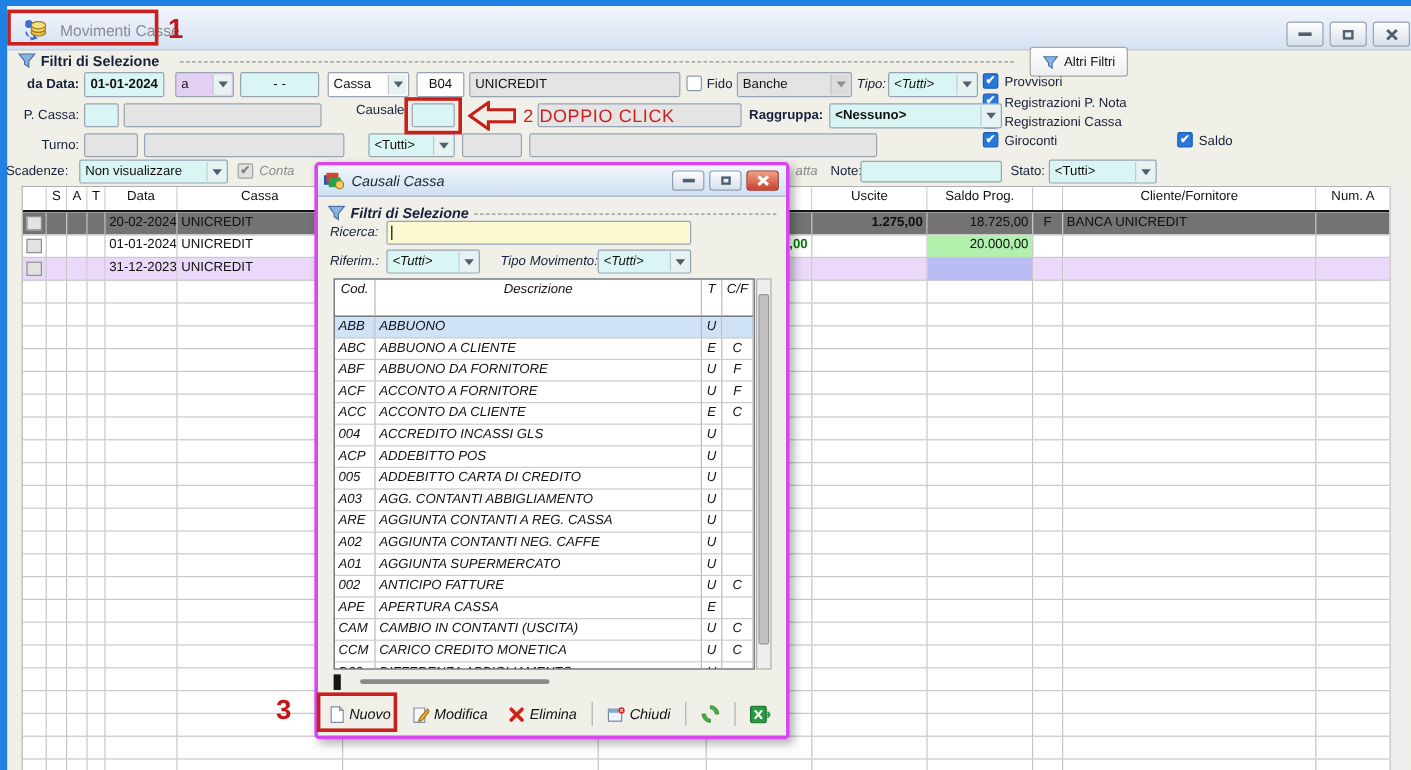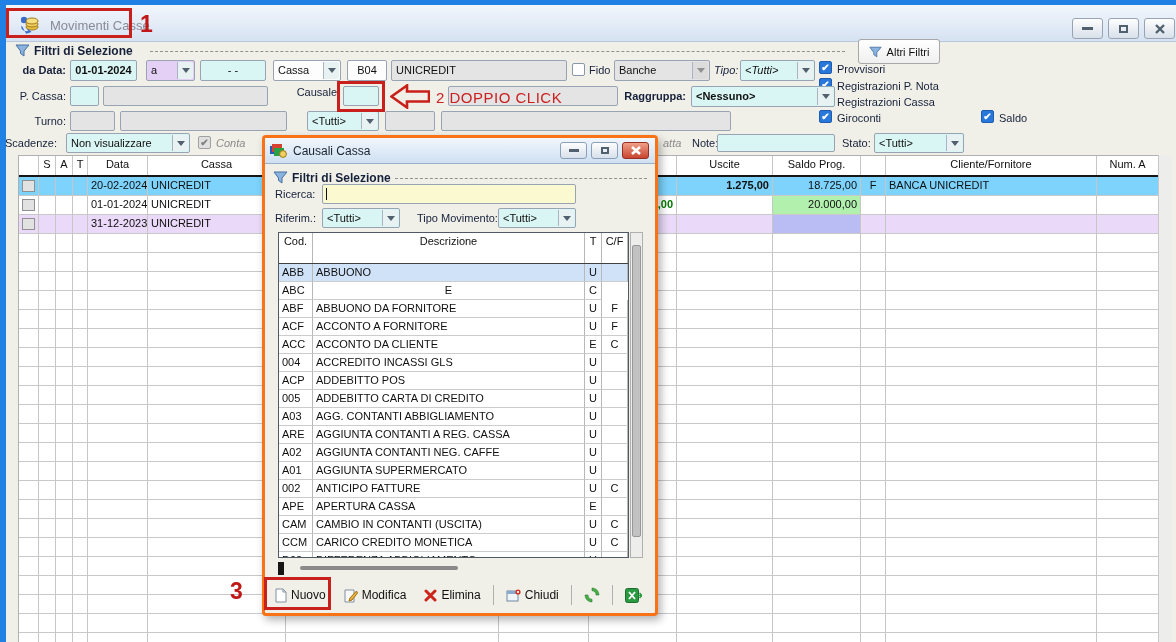--- a/index.html
+++ b/index.html
@@ -48,34 +48,34 @@
 
   
   #main-grid { position:absolute; left:18px; top:155px; width:1140px; height:487px; overflow:hidden;
                border-left:1px solid #b0b0b0; border-top:1px solid #b0b0b0; background:#fff; }
   .g-row { display:grid; grid-template-columns:20px 17px 17px 15px 60px 138px 213px 90px 88px 96px 88px 25px 211px 62px;
            height:19px; background:#fff; }
   .g-row.head { height:21px; border-bottom:2px solid #161616; }
   .g-cell { border-right:1px solid #c6c6c6; border-bottom:1px solid #c9c9c9; font-size:11px; color:#101010;
             padding:2px 3px; white-space:nowrap; overflow:hidden; }
   .head .g-cell { border-bottom:none; text-align:center; background:#fff; }
-  .g-row.r-blue .g-cell { background:#7dd3fc; }
+  .g-row.r-blue .g-cell { background:#737373; }
   .g-row.r-purple .g-cell { background:#ead9f8; }
   .g-cell.num { text-align:right; }
   .g-cell.ctr { text-align:center; }
   .g-cell.boldt { font-weight:bold; }
   .g-cell.green-bg { background:#b2f0ae !important; }
   .g-cell.indigo-bg { background:#b9bdf4 !important; }
   .g-cell.green-tx { color:#007a00; font-weight:bold; }
   .row-chk { width:13px; height:12px; background:#e2e2e2; border:1px solid #909090; margin:1px auto; }
   .scroll-strip { position:absolute; left:1158px; top:155px; width:14px; height:487px; background:#ededeb; border-left:1px solid #c8c8c8; }
 
   
   #dialog { position:absolute; left:262px; top:135px; width:396px; height:481px; background:#f0f0e9;
-            border:3px solid #f97316; border-radius:4px; box-shadow:3px 4px 8px rgba(0,0,0,.3); z-index:10; }
+            border:3px solid #d946ef; border-radius:4px; box-shadow:3px 4px 8px rgba(0,0,0,.3); z-index:10;font-style:italic; }
   .dlg-titlebar { position:absolute; left:0; top:0; right:0; height:26px; background:linear-gradient(#f0f6fc,#cfe0f2);
                   border-bottom:1px solid #9ab0c8; display:flex; align-items:center; }
   .dlg-title { font-size:12px; color:#1a2430; margin-left:6px; white-space:nowrap; }
   .dlg-btns { margin-left:auto; margin-right:6px; display:flex; gap:4px; }
   .dlg-btn { width:27px; height:17px; border:1px solid #8aa0b8; border-radius:3px;
              background:linear-gradient(#fdfdfd,#d8e0ea); display:flex; align-items:center; justify-content:center; }
   .dlg-btn.closeb { background:linear-gradient(#f0a088,#c84430); border-color:#983020; }
   .dlab { position:absolute; font-size:11px; color:#16203a; white-space:nowrap; }
   #dlg-list { position:absolute; left:13px; top:94px; width:351px; height:326px; border:1px solid #505a64; background:#fff; overflow:hidden; }
   .d-row { display:grid; grid-template-columns:34px 272px 17px 26px; height:18px; }
@@ -679,20 +679,21 @@
           <div class="d-cell">C/F</div>
         </div>
         <div class="d-row sel">
           <div class="d-cell">ABB</div>
           <div class="d-cell">ABBUONO</div>
           <div class="d-cell" style="text-align: center;">U</div>
           <div class="d-cell" style="text-align: center;"></div>
         </div>
         <div class="d-row">
           <div class="d-cell">ABC</div>
+          <div class="d-cell">ABBUONO A CLIENTE</div>
           <div class="d-cell" style="text-align: center;">E</div>
           <div class="d-cell" style="text-align: center;">C</div>
         </div>
         <div class="d-row">
           <div class="d-cell">ABF</div>
           <div class="d-cell">ABBUONO DA FORNITORE</div>
           <div class="d-cell" style="text-align: center;">U</div>
           <div class="d-cell" style="text-align: center;">F</div>
         </div>
         <div class="d-row">

